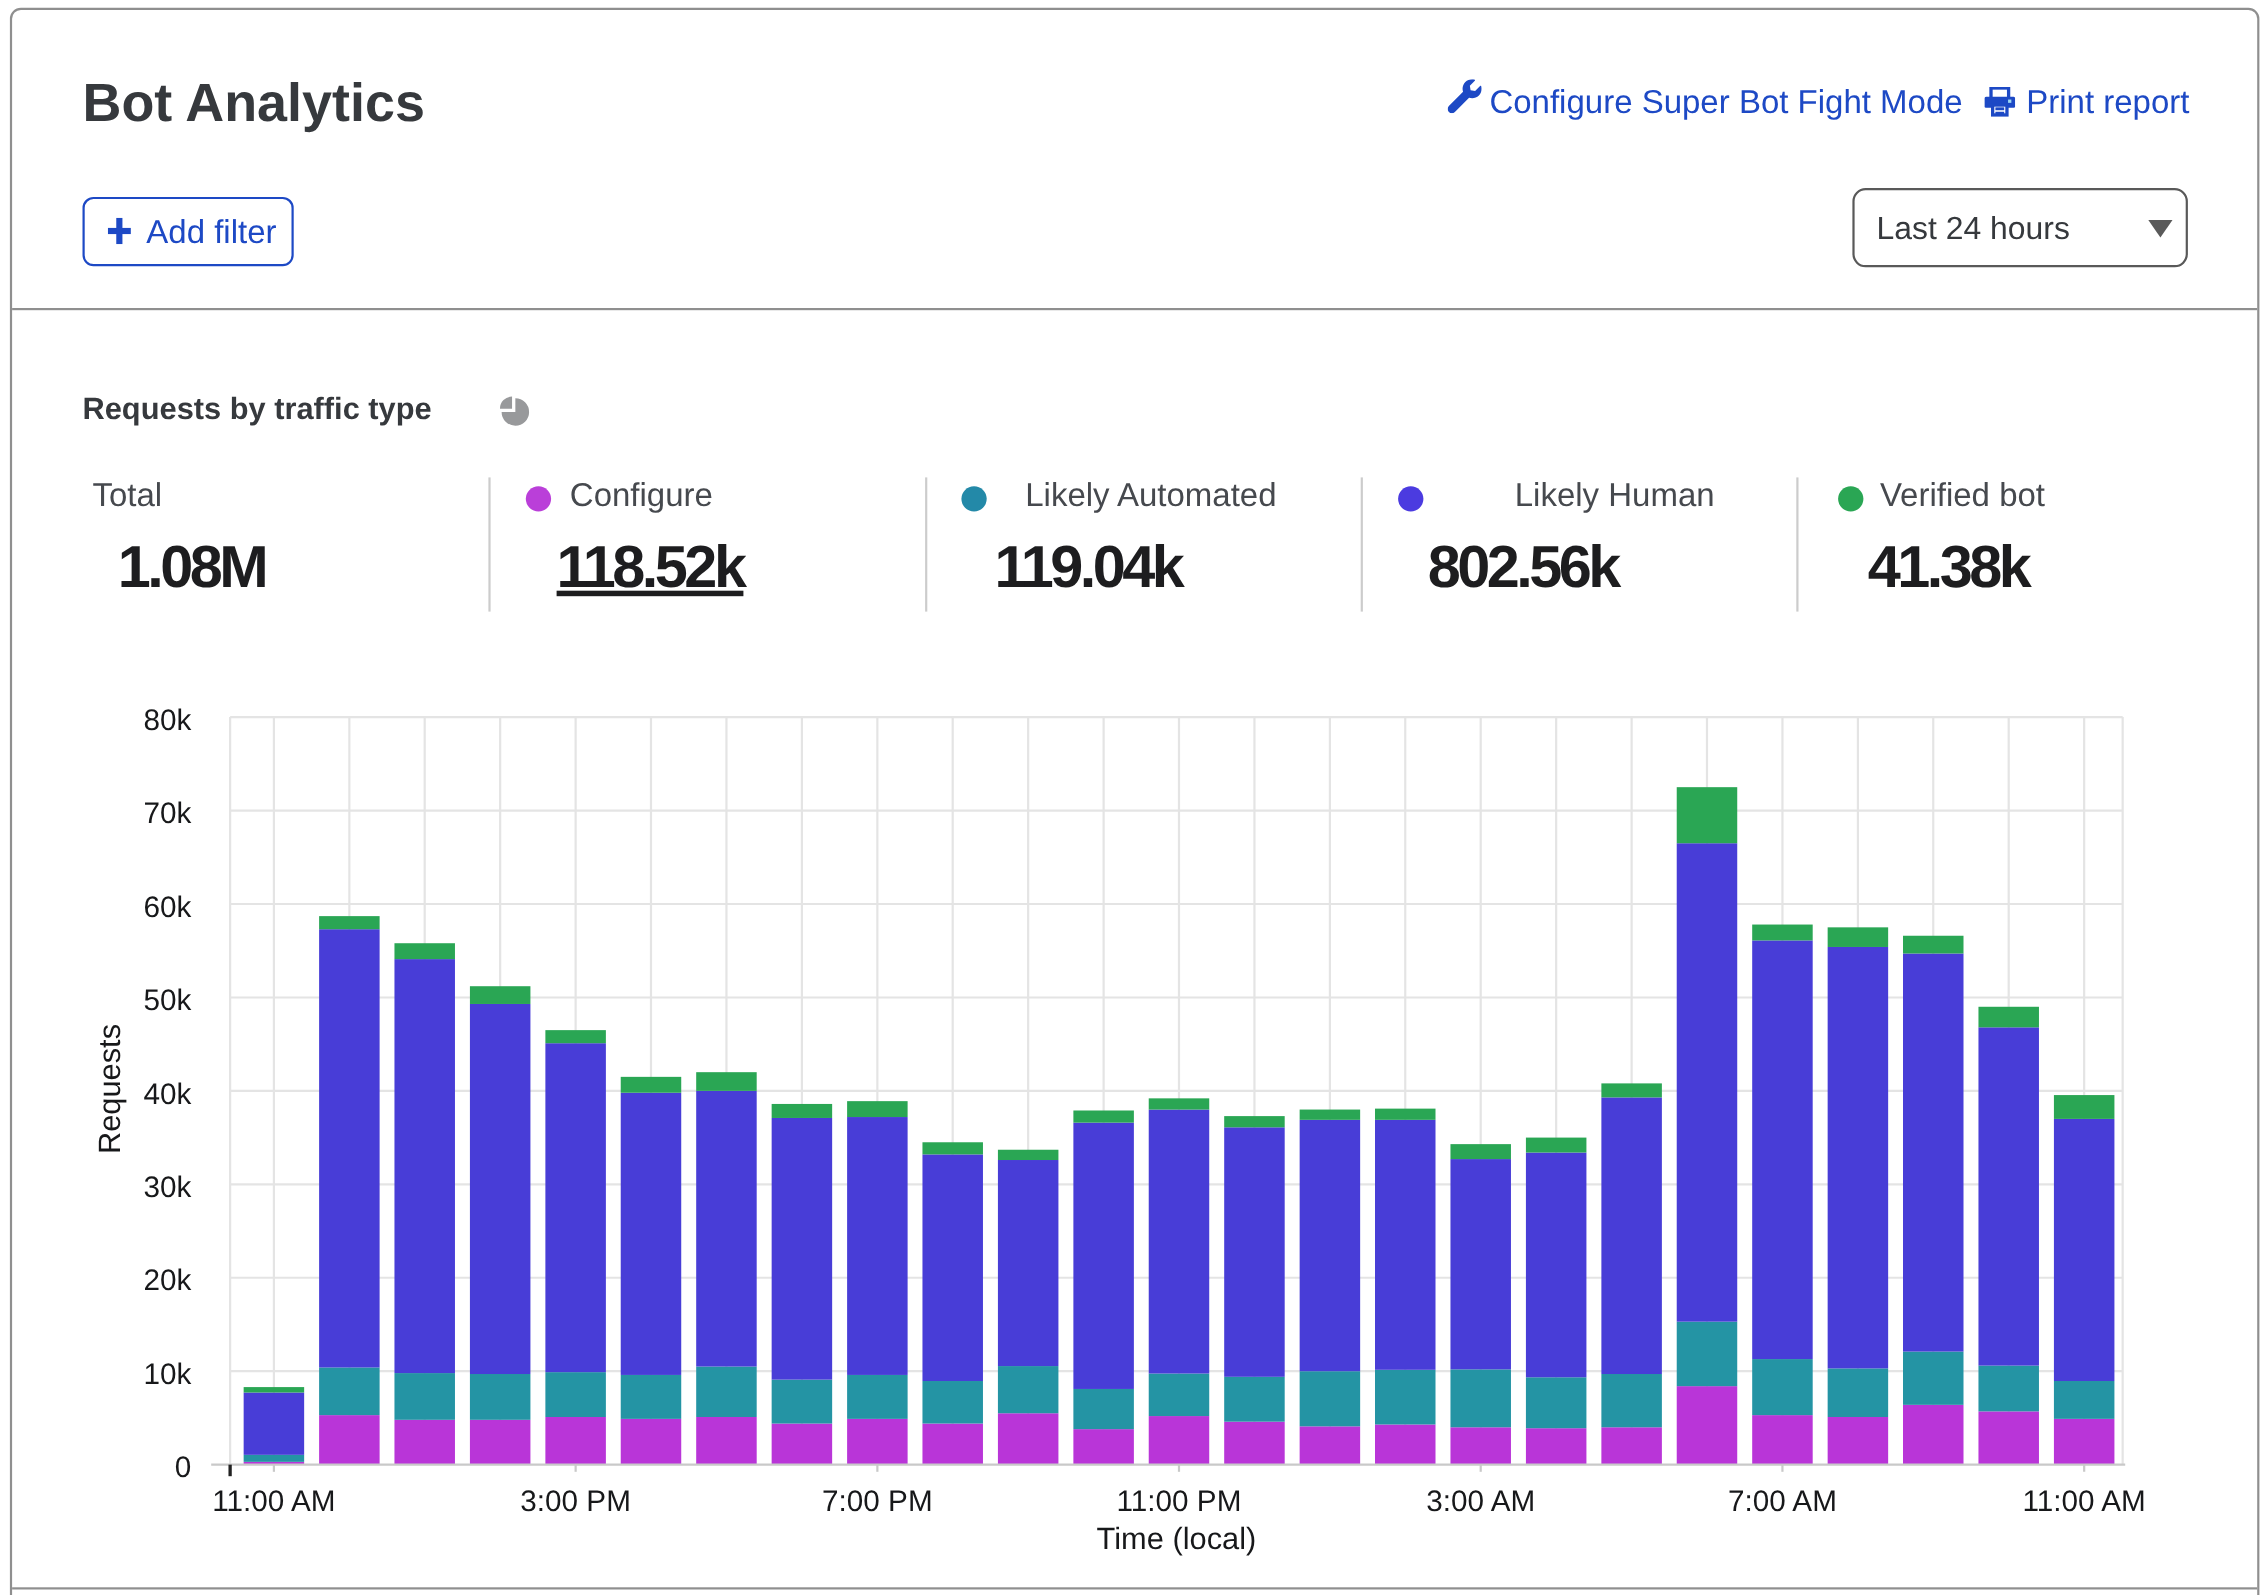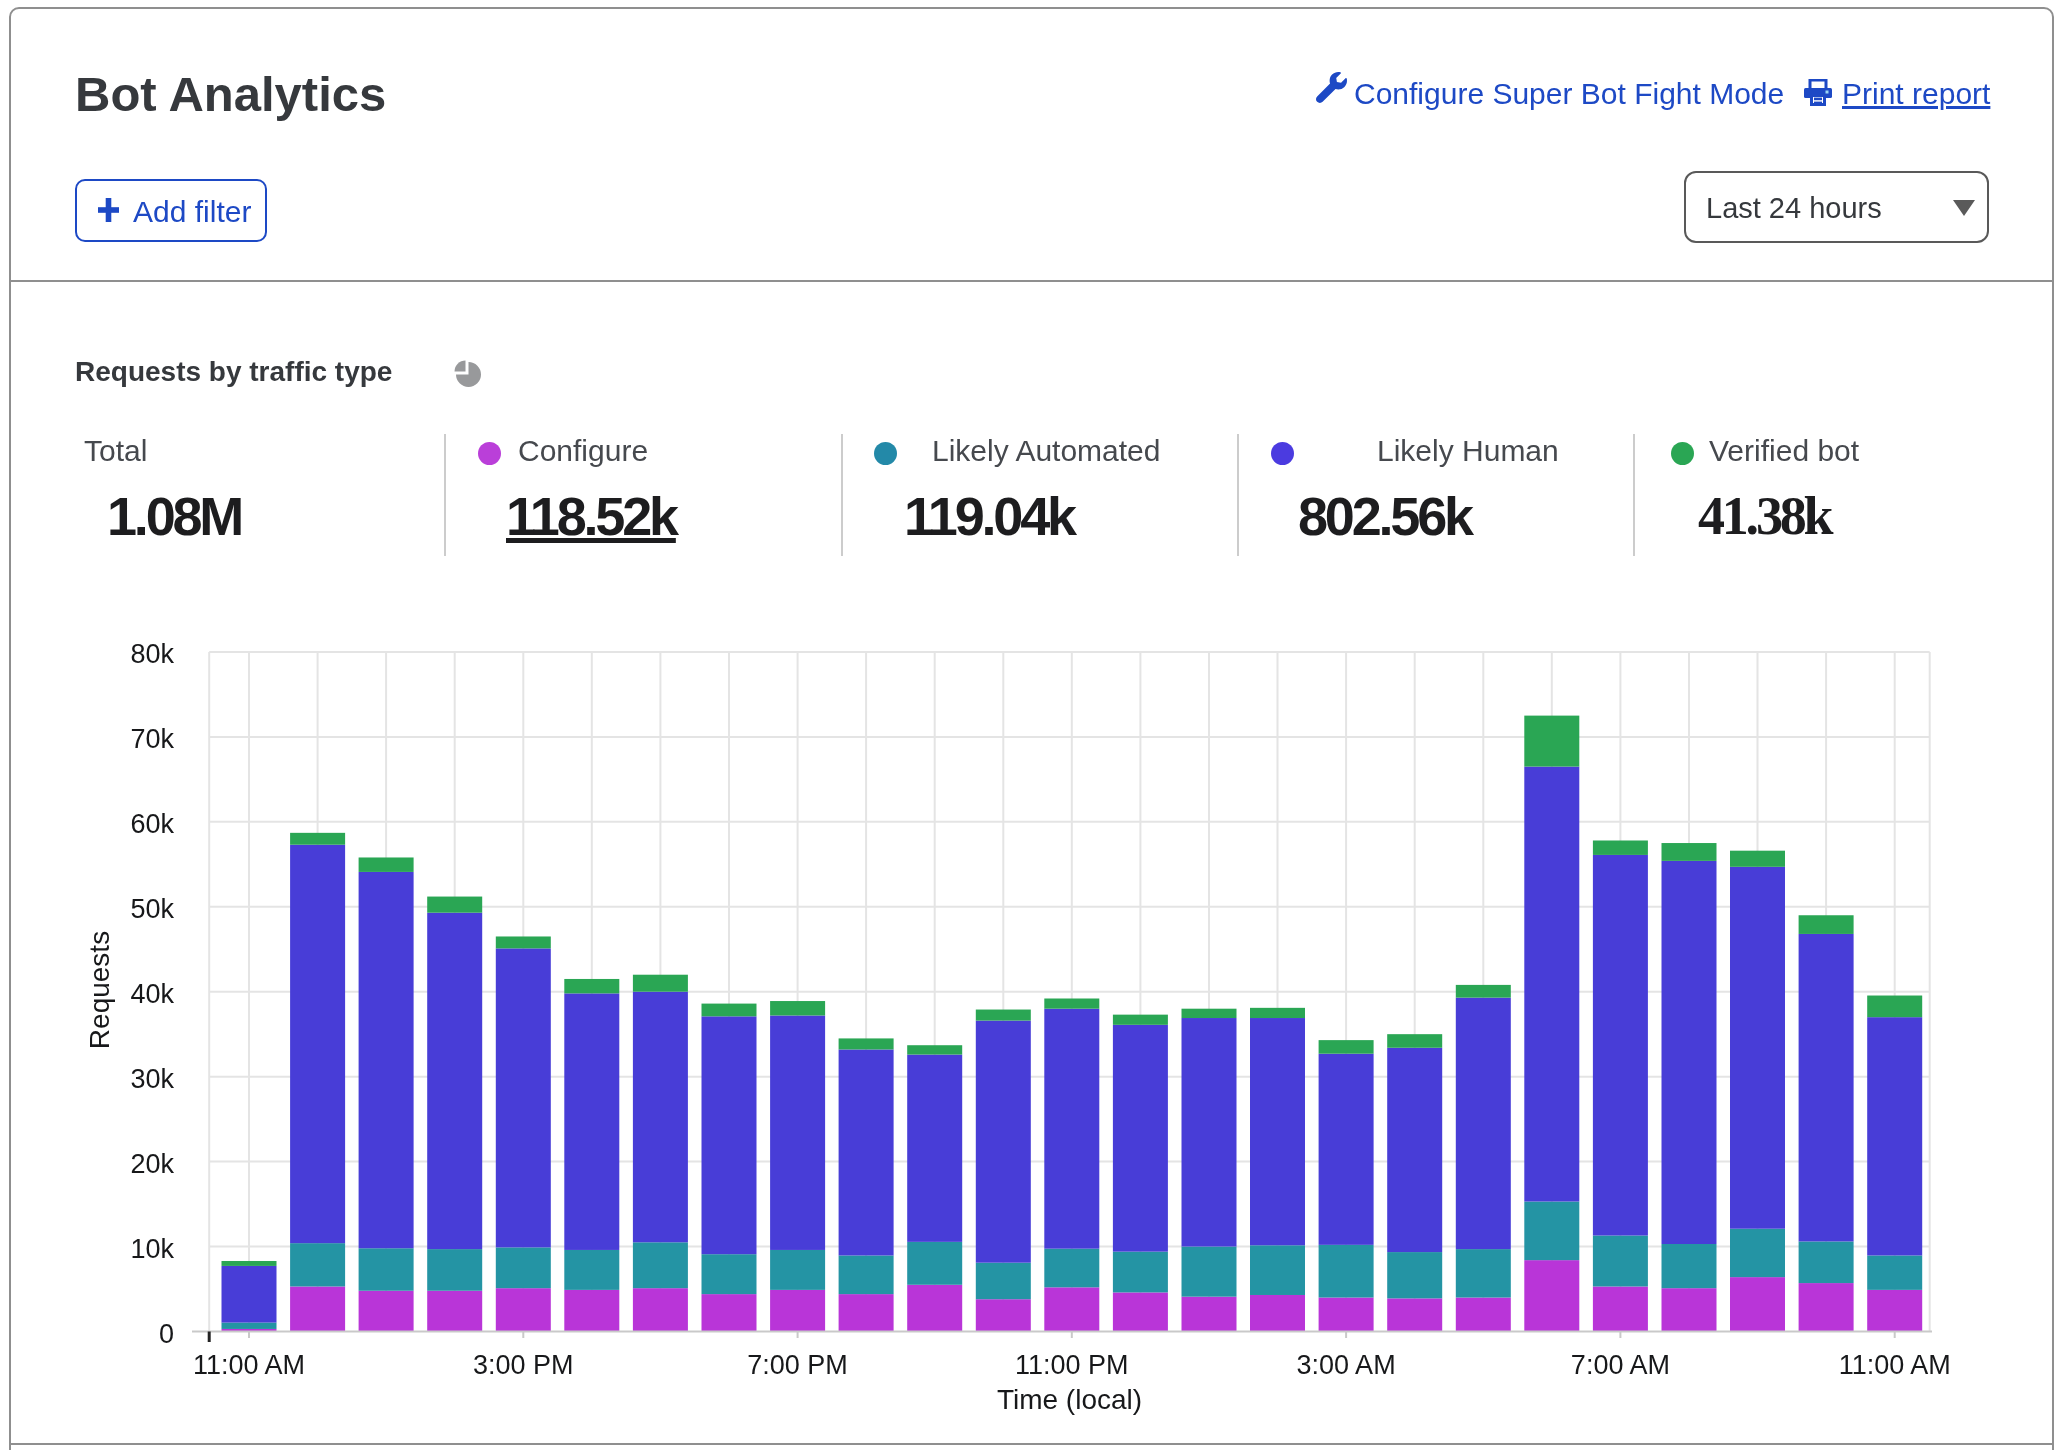--- a/index.html
+++ b/index.html
@@ -33,21 +33,21 @@
 <div class="abs" style="left:1804px; top:79px; width:28px; height:28px;">
 <svg width="28" height="28" viewBox="0 0 28 28">
   <rect x="6" y="1" width="16" height="10" fill="none" stroke="#1d49c5" stroke-width="3"></rect>
   <rect x="0" y="9" width="28" height="10" rx="1.5" fill="#1d49c5"></rect>
   <rect x="21.5" y="11.5" width="3" height="3" fill="#9bd7f2"></rect>
   <rect x="7.5" y="16.5" width="13" height="9" fill="#ffffff" stroke="#1d49c5" stroke-width="3"></rect>
   <rect x="10" y="18.6" width="8" height="2.6" fill="#1d49c5"></rect>
   <rect x="10" y="22.6" width="8" height="2.6" fill="#1d49c5"></rect>
 </svg>
 </div>
-<div class="abs link" style="left:1842px; top:79px;text-decoration:underline;">Print report</div>
+<div class="abs link" style="left:1842px; top:79px;">Print report</div>
 
 <div class="abs" style="left:75px; top:179px; width:192px; height:63px; border:2px solid #1d49c5; border-radius:10px;"></div>
 <svg class="abs" style="left:98px; top:198px;" width="21" height="24" viewBox="0 0 21 24">
     <rect x="0" y="9.2" width="21" height="5.6" fill="#1d49c5"></rect>
     <rect x="7.7" y="0" width="5.6" height="24" fill="#1d49c5"></rect>
   </svg>
 <div class="abs link" style="left:133px; top:197px; font-size:30px;">Add filter</div>
 
 <div class="abs" style="left:1684px; top:171px; width:305px; height:72px; border:2px solid #595959; border-radius:12px;"></div>
 <div class="abs" style="left:1706px; top:192px; font-size:29px; color:#36393d;">Last 24 hours</div>
@@ -74,21 +74,21 @@
 <div class="dot" style="left:874px; top:442px; background:#2389a8;"></div>
 <div class="abs statlabel" style="left:916px; top:436px;margin-left:16px;">Likely Automated</div>
 <div class="abs statval" style="left:876px; top:485px;">119.04k</div>
 
 <div class="dot" style="left:1271px; top:442px; background:#4b3be0;"></div>
 <div class="abs statlabel" style="left:1377px; top:436px;">Likely Human</div>
 <div class="abs statval" style="left:1270px; top:485px;">802.56k</div>
 
 <div class="dot" style="left:1671px; top:442px; background:#2aa654;"></div>
 <div class="abs statlabel" style="left:1709px; top:436px;">Verified bot</div>
-<div class="abs statval" style="left:1670px; top:485px;font-family:Liberation Serif, serif;">41.38k</div>
+<div class="abs statval" style="left:1670px; top:485px;">41.38k</div>
 
 <svg class="abs" style="left:0; top:600px;" width="2062" height="850" viewBox="0 600 2062 850">
 <line x1="209.2" y1="1246.5" x2="1929.7" y2="1246.5" stroke="#e4e4e4" stroke-width="2"></line>
 <line x1="209.2" y1="1161.6" x2="1929.7" y2="1161.6" stroke="#e4e4e4" stroke-width="2"></line>
 <line x1="209.2" y1="1076.7" x2="1929.7" y2="1076.7" stroke="#e4e4e4" stroke-width="2"></line>
 <line x1="209.2" y1="991.7" x2="1929.7" y2="991.7" stroke="#e4e4e4" stroke-width="2"></line>
 <line x1="209.2" y1="906.8" x2="1929.7" y2="906.8" stroke="#e4e4e4" stroke-width="2"></line>
 <line x1="209.2" y1="821.8" x2="1929.7" y2="821.8" stroke="#e4e4e4" stroke-width="2"></line>
 <line x1="209.2" y1="736.9" x2="1929.7" y2="736.9" stroke="#e4e4e4" stroke-width="2"></line>
 <line x1="209.2" y1="651.9" x2="1929.7" y2="651.9" stroke="#e4e4e4" stroke-width="2"></line>

